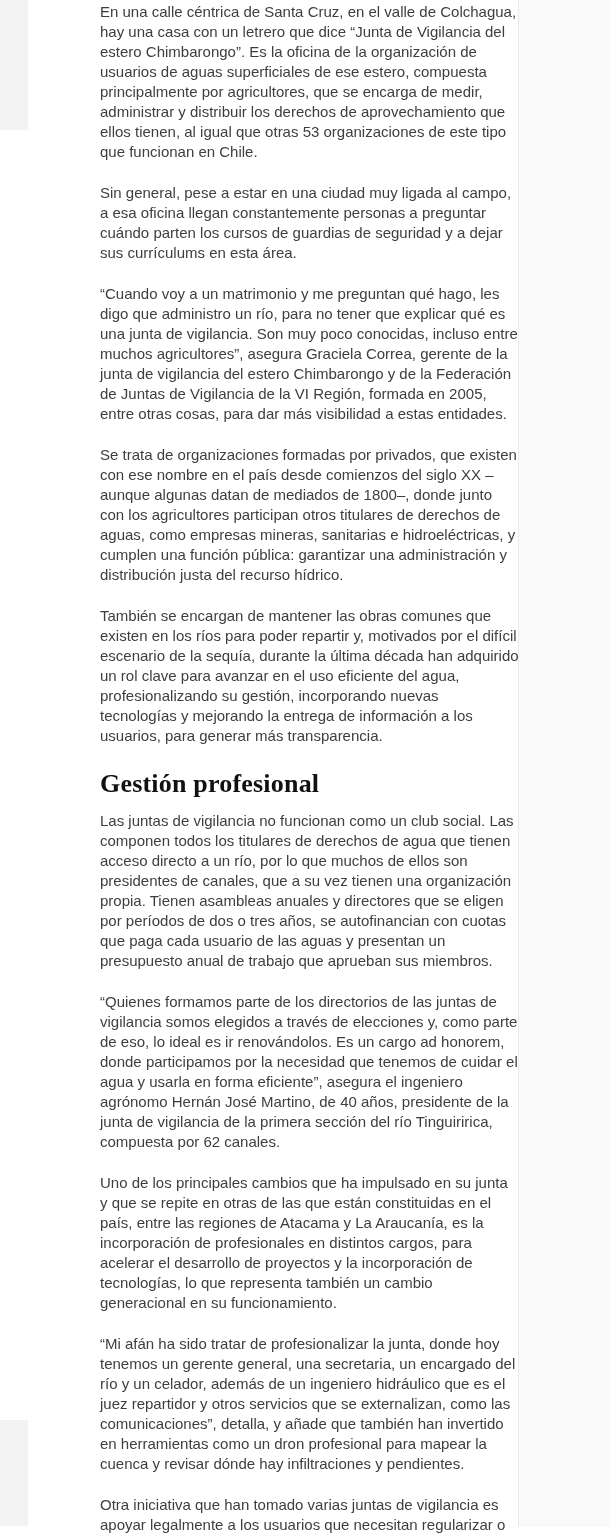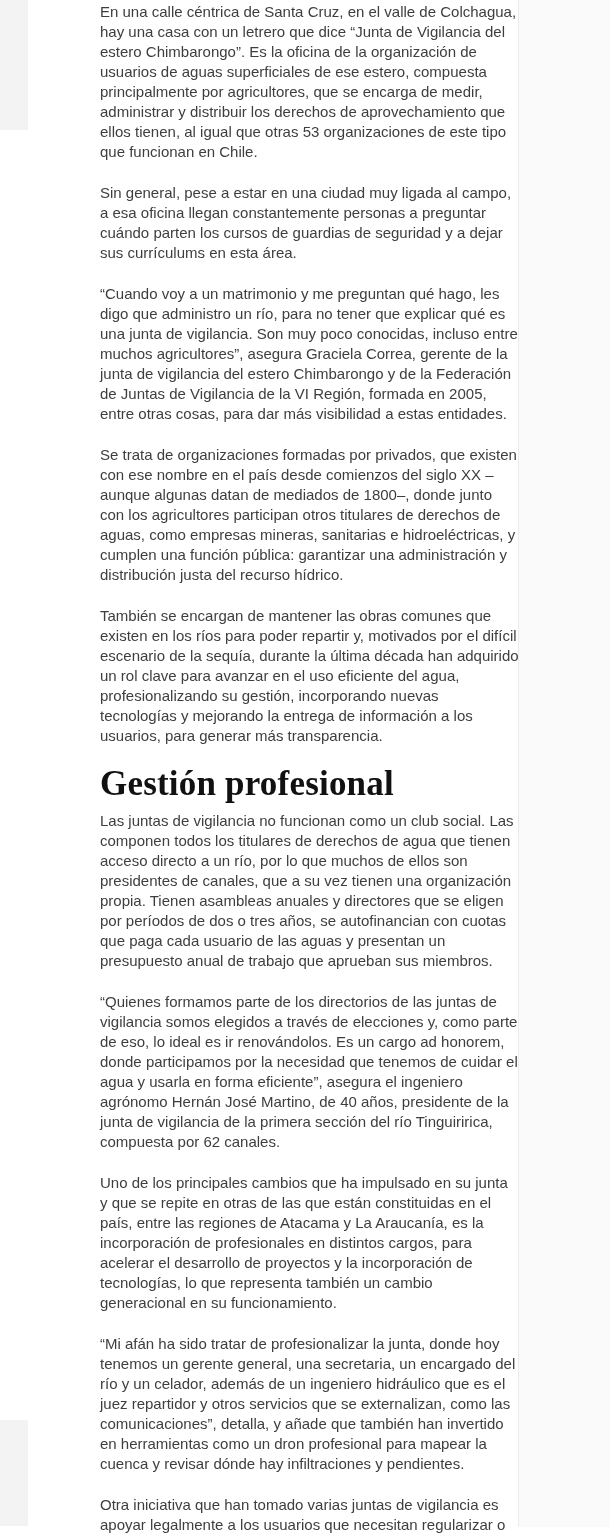--- a/index.html
+++ b/index.html
@@ -35,21 +35,21 @@
     font-family: "Liberation Sans", sans-serif;
     font-size: 15px;
     line-height: 20px;
     color: #3e3e3e;
     text-align: left;
   }
   .article h2 {
     margin: 4px 0 10px 0;
     font-family: "Liberation Serif", serif;
     font-weight: bold;
-    font-size: 35px;
+    font-size: 26px;
     line-height: 34px;
     color: #111111;
     letter-spacing: 0.2px;
   }
 </style>
 </head>
 <body>
 
 <div class="page">
 

